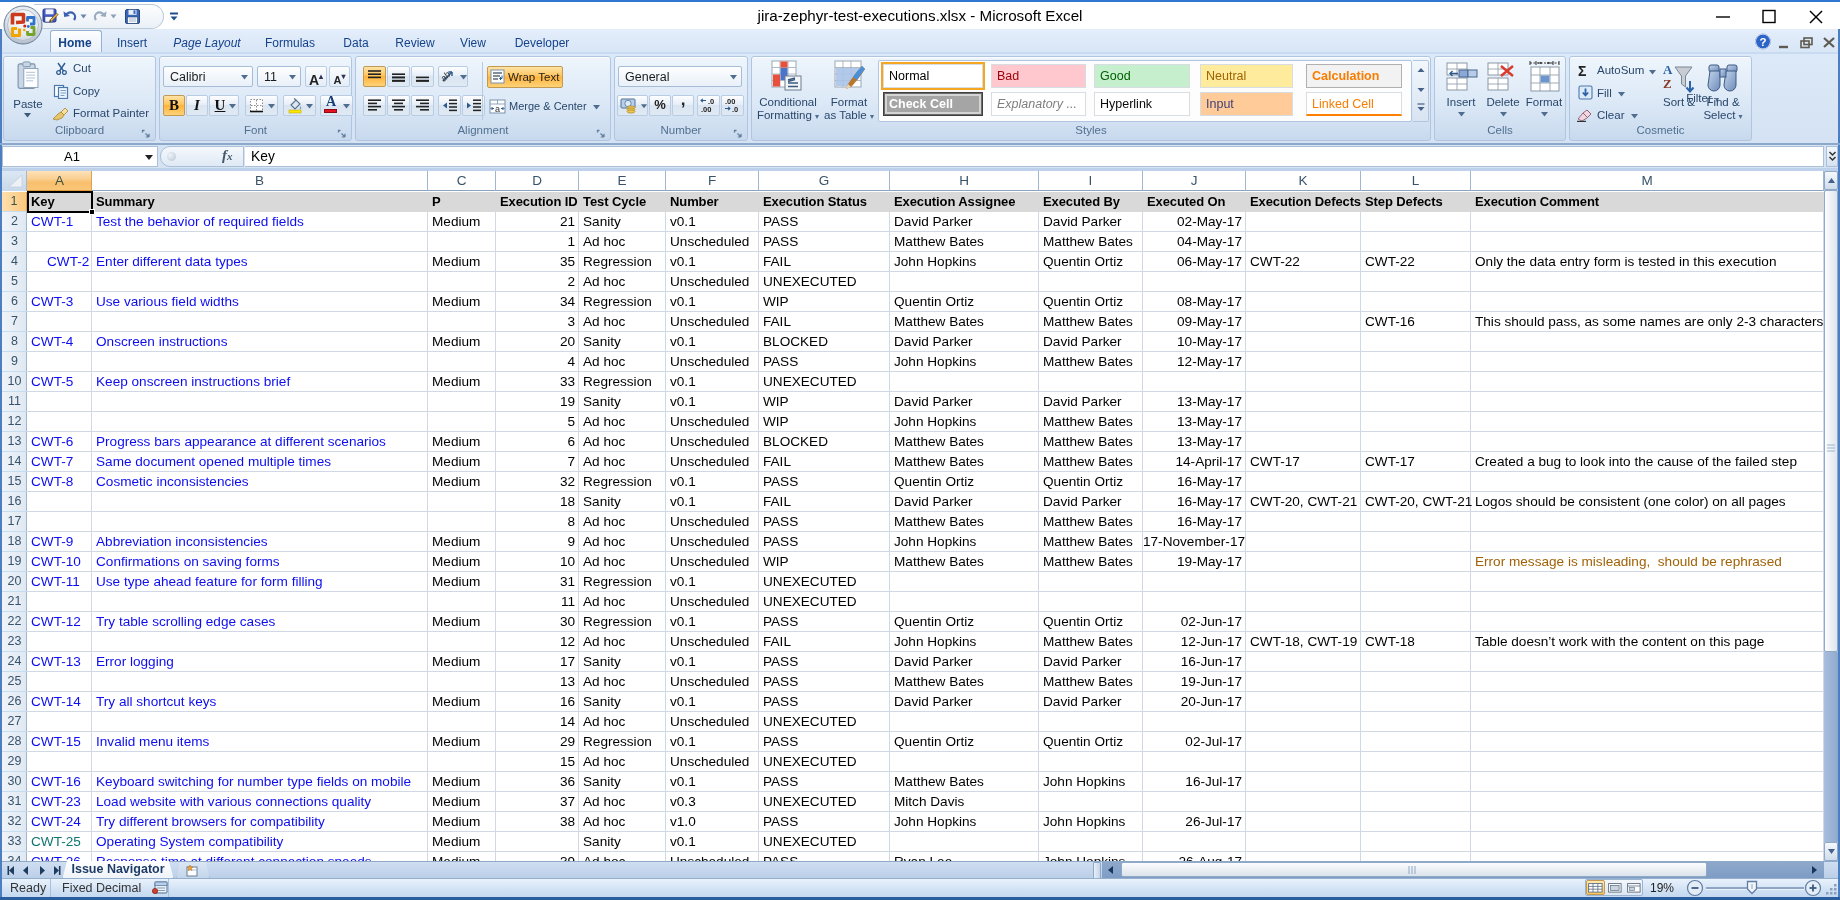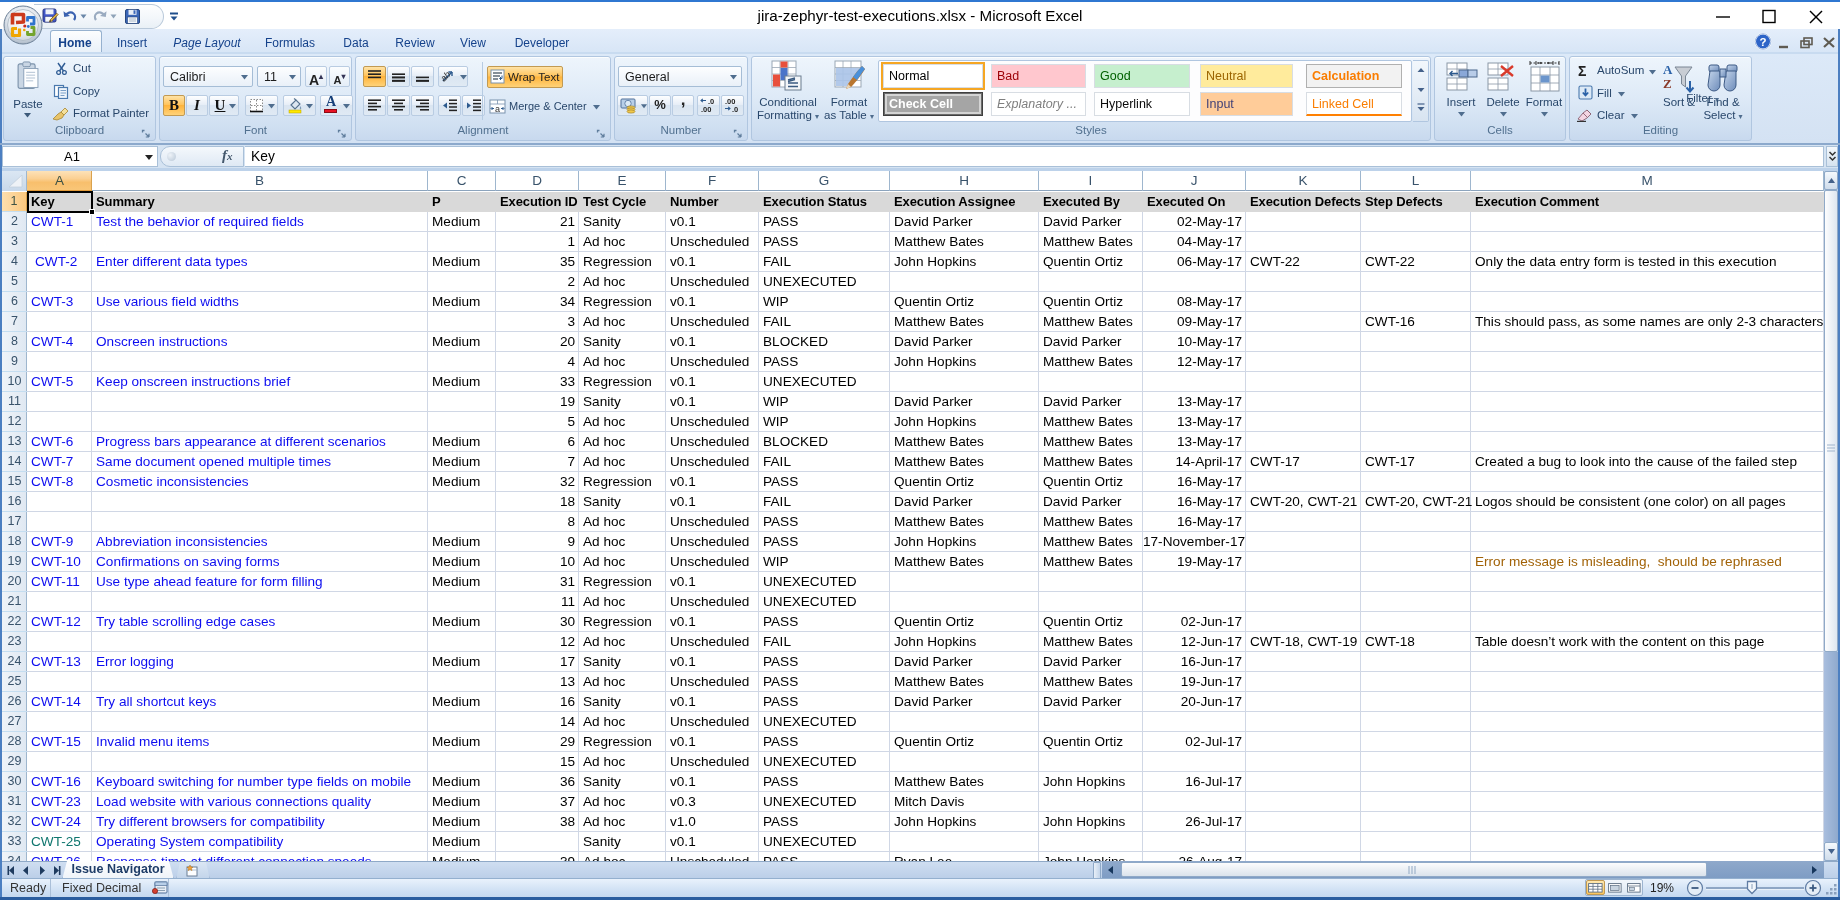--- a/index.html
+++ b/index.html
@@ -108,21 +108,21 @@
 <div class="ab" style="left:159px;top:124px;width:193px;height:16px;text-align:center;font-size:11.5px;color:#51708f">Font</div>
 <div class="ab" style="left:355px;top:56px;width:256px;height:85px;border:1px solid #b0c6e0;border-radius:3px;background:linear-gradient(180deg,#eef5fc,#deeaf7 48%,#cfdff1 85%,#c8d9ee);box-shadow:inset 0 1px 0 #fbfdfe"></div>
 <div class="ab" style="left:355px;top:124px;width:256px;height:16px;text-align:center;font-size:11.5px;color:#51708f">Alignment</div>
 <div class="ab" style="left:614px;top:56px;width:134px;height:85px;border:1px solid #b0c6e0;border-radius:3px;background:linear-gradient(180deg,#eef5fc,#deeaf7 48%,#cfdff1 85%,#c8d9ee);box-shadow:inset 0 1px 0 #fbfdfe"></div>
 <div class="ab" style="left:614px;top:124px;width:134px;height:16px;text-align:center;font-size:11.5px;color:#51708f">Number</div>
 <div class="ab" style="left:751px;top:56px;width:680px;height:85px;border:1px solid #b0c6e0;border-radius:3px;background:linear-gradient(180deg,#eef5fc,#deeaf7 48%,#cfdff1 85%,#c8d9ee);box-shadow:inset 0 1px 0 #fbfdfe"></div>
 <div class="ab" style="left:751px;top:124px;width:680px;height:16px;text-align:center;font-size:11.5px;color:#51708f">Styles</div>
 <div class="ab" style="left:1434px;top:56px;width:132px;height:85px;border:1px solid #b0c6e0;border-radius:3px;background:linear-gradient(180deg,#eef5fc,#deeaf7 48%,#cfdff1 85%,#c8d9ee);box-shadow:inset 0 1px 0 #fbfdfe"></div>
 <div class="ab" style="left:1434px;top:124px;width:132px;height:16px;text-align:center;font-size:11.5px;color:#51708f">Cells</div>
 <div class="ab" style="left:1569px;top:56px;width:183px;height:85px;border:1px solid #b0c6e0;border-radius:3px;background:linear-gradient(180deg,#eef5fc,#deeaf7 48%,#cfdff1 85%,#c8d9ee);box-shadow:inset 0 1px 0 #fbfdfe"></div>
-<div class="ab" style="left:1569px;top:124px;width:183px;height:16px;text-align:center;font-size:11.5px;color:#51708f">Editing</div>
+<div class="ab" style="left:1569px;top:124px;width:183px;height:16px;text-align:center;font-size:11.5px;color:#51708f">Cosmetic</div>
 <svg class="ab" style="left:141px;top:129px" width="10" height="10" viewBox="0 0 10 10">
 <path d="M1.5 3.5 L1.5 1.5 L3.5 1.5" fill="none" stroke="#5f7d9c" stroke-width="1.3"></path>
 <path d="M4.5 4.5 L8 8 M8 8 L8 4.8 M8 8 L4.8 8" stroke="#5f7d9c" stroke-width="1.2" fill="none"></path>
 </svg>
 <svg class="ab" style="left:337px;top:129px" width="10" height="10" viewBox="0 0 10 10">
 <path d="M1.5 3.5 L1.5 1.5 L3.5 1.5" fill="none" stroke="#5f7d9c" stroke-width="1.3"></path>
 <path d="M4.5 4.5 L8 8 M8 8 L8 4.8 M8 8 L4.8 8" stroke="#5f7d9c" stroke-width="1.2" fill="none"></path>
 </svg>
 <svg class="ab" style="left:596px;top:129px" width="10" height="10" viewBox="0 0 10 10">
 <path d="M1.5 3.5 L1.5 1.5 L3.5 1.5" fill="none" stroke="#5f7d9c" stroke-width="1.3"></path>
@@ -600,21 +600,21 @@
 <div class="ab" style="left:890px;top:212px;width:149px;height:20px;font-size:13.6px;color:#000;line-height:20px;padding-left:4px;white-space:nowrap">David Parker</div>
 <div class="ab" style="left:1039px;top:212px;width:104px;height:20px;font-size:13.6px;color:#000;line-height:20px;padding-left:4px;white-space:nowrap">David Parker</div>
 <div class="ab" style="left:1143px;top:212px;width:103px;height:20px;font-size:13.6px;color:#000;line-height:20px;text-align:right;padding-right:4px;white-space:nowrap">02-May-17</div>
 <div class="ab" style="left:496px;top:232px;width:83px;height:20px;font-size:13.6px;color:#000;line-height:20px;text-align:right;padding-right:4px;white-space:nowrap">1</div>
 <div class="ab" style="left:579px;top:232px;width:87px;height:20px;font-size:13.6px;color:#000;line-height:20px;padding-left:4px;white-space:nowrap">Ad hoc</div>
 <div class="ab" style="left:666px;top:232px;width:93px;height:20px;font-size:13.6px;color:#000;line-height:20px;padding-left:4px;white-space:nowrap">Unscheduled</div>
 <div class="ab" style="left:759px;top:232px;width:131px;height:20px;font-size:13.6px;color:#000;line-height:20px;padding-left:4px;white-space:nowrap">PASS</div>
 <div class="ab" style="left:890px;top:232px;width:149px;height:20px;font-size:13.6px;color:#000;line-height:20px;padding-left:4px;white-space:nowrap">Matthew Bates</div>
 <div class="ab" style="left:1039px;top:232px;width:104px;height:20px;font-size:13.6px;color:#000;line-height:20px;padding-left:4px;white-space:nowrap">Matthew Bates</div>
 <div class="ab" style="left:1143px;top:232px;width:103px;height:20px;font-size:13.6px;color:#000;line-height:20px;text-align:right;padding-right:4px;white-space:nowrap">04-May-17</div>
-<div class="ab" style="left:27px;top:252px;width:65px;height:20px;font-size:13.6px;color:#0d0df0;line-height:20px;padding-left:8px;white-space:nowrap">CWT-2</div>
+<div class="ab" style="left:27px;top:252px;width:65px;height:20px;font-size:13.6px;color:#0d0df0;line-height:20px;padding-left:20px;white-space:nowrap">CWT-2</div>
 <div class="ab" style="left:92px;top:252px;width:336px;height:20px;font-size:13.6px;color:#0d0df0;line-height:20px;padding-left:4px;white-space:nowrap">Enter different data types</div>
 <div class="ab" style="left:428px;top:252px;width:68px;height:20px;font-size:13.6px;color:#000;line-height:20px;padding-left:4px;white-space:nowrap">Medium</div>
 <div class="ab" style="left:496px;top:252px;width:83px;height:20px;font-size:13.6px;color:#000;line-height:20px;text-align:right;padding-right:4px;white-space:nowrap">35</div>
 <div class="ab" style="left:579px;top:252px;width:87px;height:20px;font-size:13.6px;color:#000;line-height:20px;padding-left:4px;white-space:nowrap">Regression</div>
 <div class="ab" style="left:666px;top:252px;width:93px;height:20px;font-size:13.6px;color:#000;line-height:20px;padding-left:4px;white-space:nowrap">v0.1</div>
 <div class="ab" style="left:759px;top:252px;width:131px;height:20px;font-size:13.6px;color:#000;line-height:20px;padding-left:4px;white-space:nowrap">FAIL</div>
 <div class="ab" style="left:890px;top:252px;width:149px;height:20px;font-size:13.6px;color:#000;line-height:20px;padding-left:4px;white-space:nowrap">John Hopkins</div>
 <div class="ab" style="left:1039px;top:252px;width:104px;height:20px;font-size:13.6px;color:#000;line-height:20px;padding-left:4px;white-space:nowrap">Quentin Ortiz</div>
 <div class="ab" style="left:1143px;top:252px;width:103px;height:20px;font-size:13.6px;color:#000;line-height:20px;text-align:right;padding-right:4px;white-space:nowrap">06-May-17</div>
 <div class="ab" style="left:1246px;top:252px;width:115px;height:20px;font-size:13.6px;color:#000;line-height:20px;padding-left:4px;white-space:nowrap">CWT-22</div>

